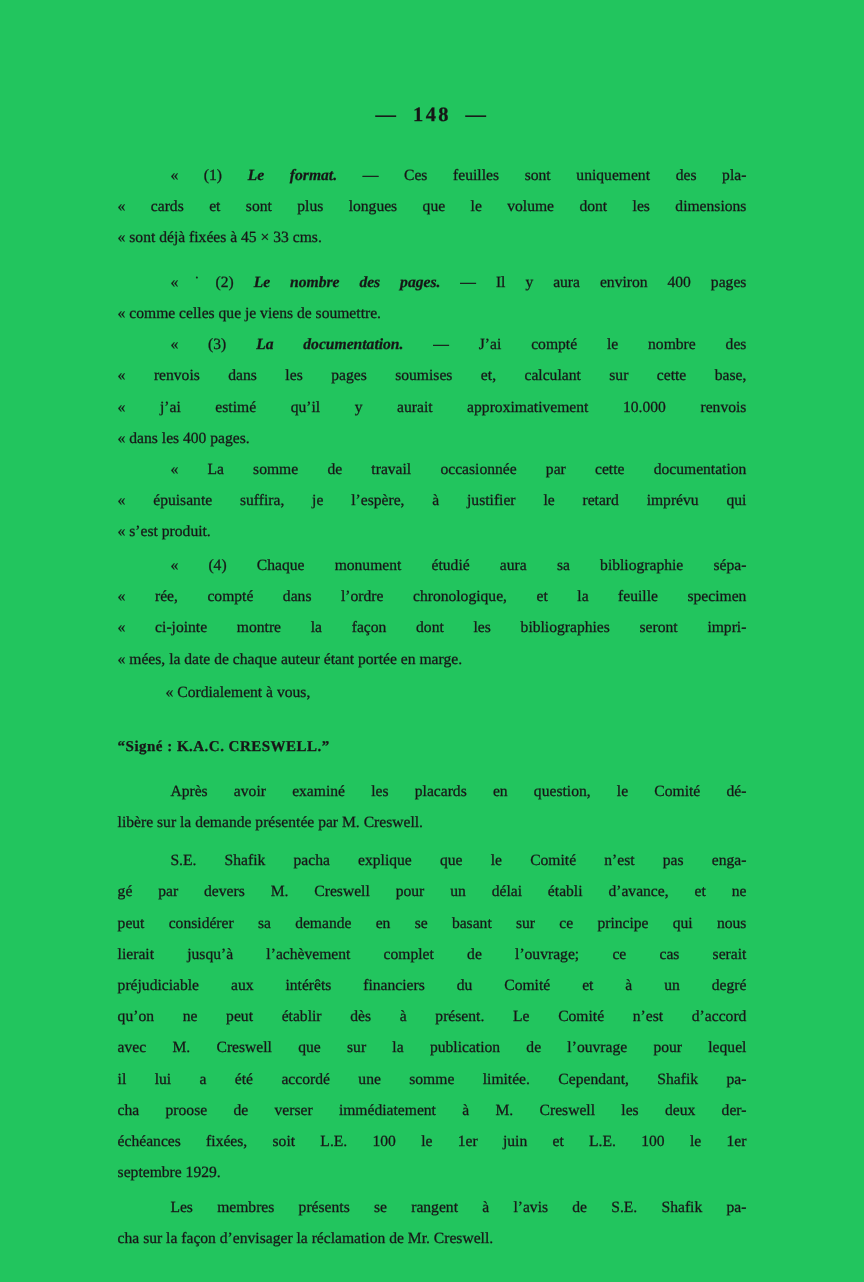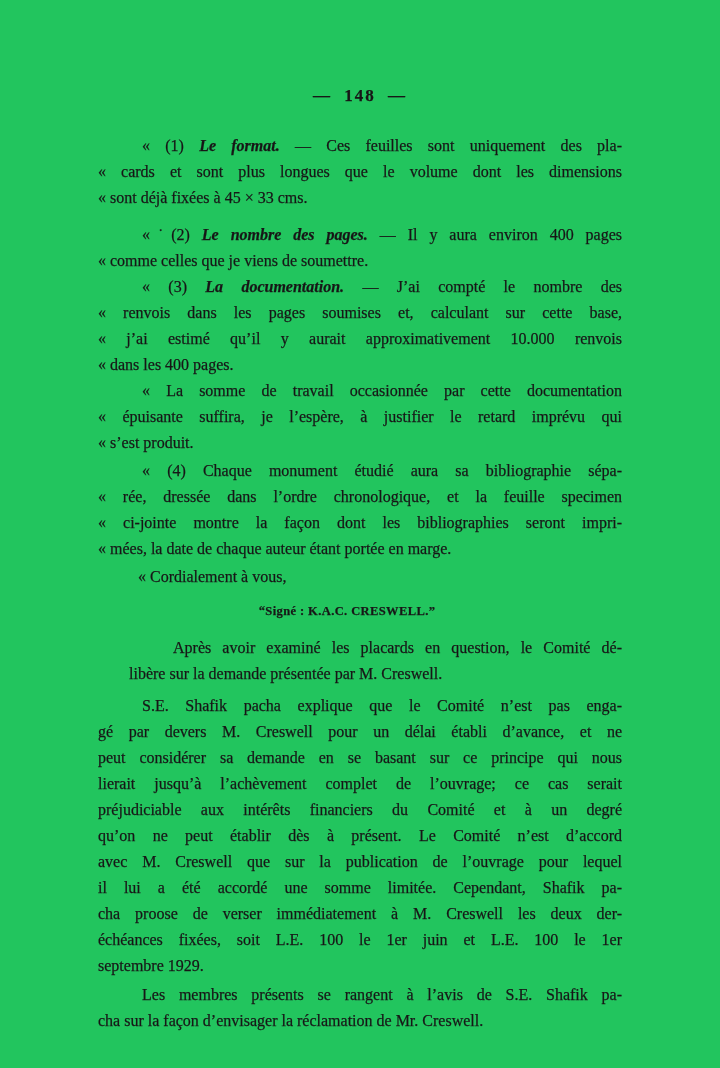--- a/index.html
+++ b/index.html
@@ -19,40 +19,40 @@
     -webkit-text-stroke:0.25px #1c1c1c;
   }
   .pagenum{
     text-align:center;
     font-weight:bold;
     font-size:17px;
     letter-spacing:2px;
     margin:0 0 27px 0;
     word-spacing:6px;
   }
-  .para{font-size:16px;line-height:26px;margin:0;}
+  .para{font-size:13px;line-height:26px;margin:0;}
   .line{min-height:26px;}
   
   .jl{text-align:justify;text-align-last:justify;}
   .ll{text-align:right;text-align-last:left;}
   .first{padding-left:44px;}
   .ital{font-style:italic;font-weight:bold;}
   .p2{margin-top:11px;}
   .p5{margin-top:2px;}
   .closing{margin-left:40px;margin-top:2px;}
   .signature{
-    text-align:center;
+    text-align:left;
     padding-right:26px;
     font-size:12.5px;
     font-weight:bold;
     letter-spacing:0.4px;
     line-height:22px;
-    margin-top:10px;
+    margin-top:21px;
   }
-  .p6{margin-top:13px;margin-left:31px;}
+  .p6{margin-top:13px;}
   .p7{margin-top:6px;}
   .p8{margin-top:3px;}
 </style>
 </head>
 <body>
 
 <div class="page">
   <div class="content">
 
     <div class="pagenum">— 148 —</div>
@@ -76,21 +76,21 @@
     </div>
 
     <div class="para p4">
       <div class="line jl first">« La somme de travail occasionnée par cette documentation</div>
       <div class="line jl">« épuisante suffira, je l’espère, à justifier le retard imprévu qui</div>
       <div class="line ll">« s’est produit.</div>
     </div>
 
     <div class="para p5">
       <div class="line jl first">« (4)  Chaque monument étudié aura sa bibliographie sépa-</div>
-      <div class="line jl">« rée, dressée dans l’ordre chronologique, et la feuille specimen</div>
+      <div class="line jl">« rée, compté dans l’ordre chronologique, et la feuille specimen</div>
       <div class="line jl">« ci-jointe montre la façon dont les bibliographies seront impri-</div>
       <div class="line ll">« mées, la date de chaque auteur étant portée en marge.</div>
     </div>
 
     <div class="para closing">« Cordialement à vous,</div>
 
     <div class="signature">“Signé :  K.A.C. CRESWELL.”</div>
 
     <div class="para p6">
       <div class="line jl first">Après avoir examiné les placards en question, le Comité dé-</div>

